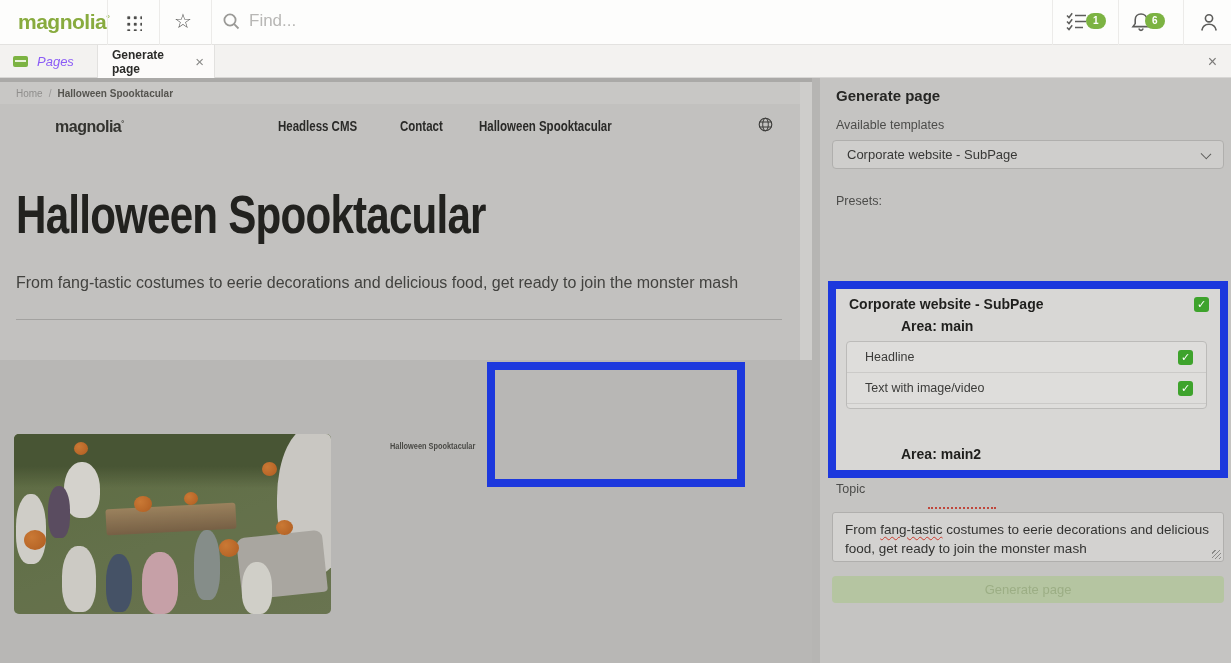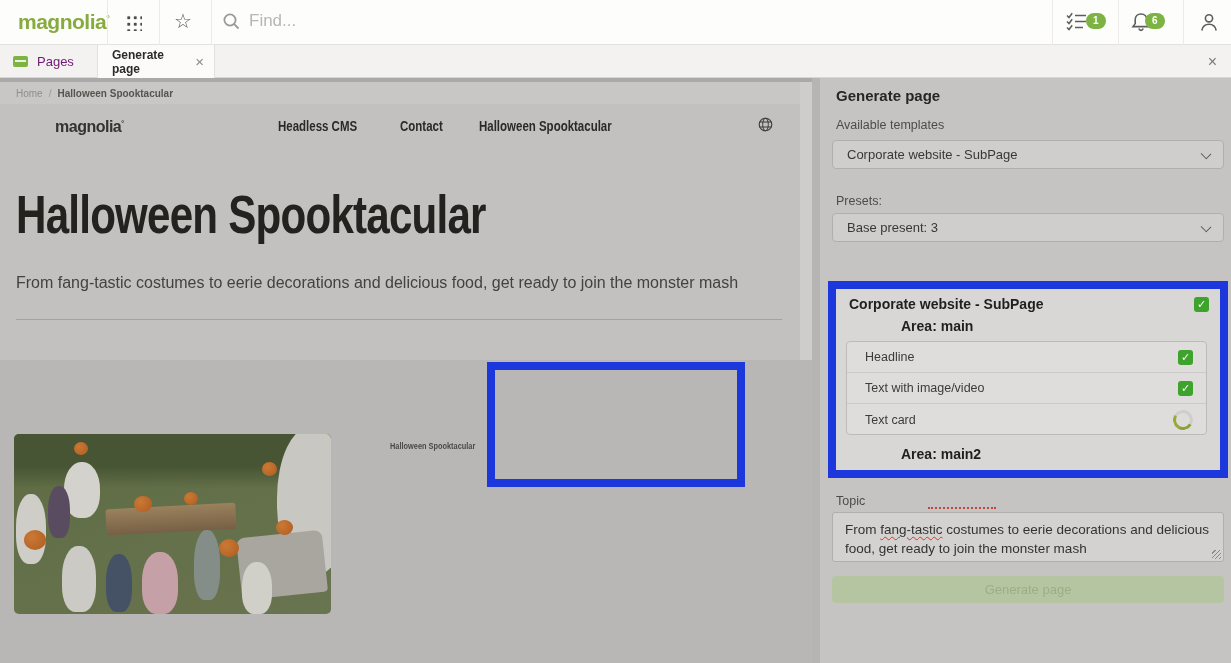--- a/index.html
+++ b/index.html
@@ -20,21 +20,21 @@
   .search-text { font-size:17px; color:#b8b7b5; }
   .tb-icon { position:absolute; top:12px; cursor:pointer; }
   .badge { position:absolute; top:13px; background:#7cb342; color:#fff; font-size:10px; font-weight:bold;
     border-radius:8px; padding:2px 7px; line-height:12px; }
 
   
   .tabbar { position:absolute; left:0; top:45px; width:1231px; height:33px; background:#f3f2f0; border-bottom:1px solid #d8d7d5; z-index:29; }
   .tab-pages { position:absolute; left:0; top:0; width:97px; height:33px; display:flex; align-items:center; gap:9px; padding-left:13px; cursor:pointer; }
   .pages-icon { width:15px; height:11px; background:#7cb342; border-radius:2px; position:relative; }
   .pages-icon::after { content:""; position:absolute; left:2px; right:2px; top:4px; height:2px; background:#e8f2d8; }
-  .tab-pages-label { font-size:13px; color:#701a75; }
+  .tab-pages-label { font-size:13px; color:#8b5cf6;font-style:italic; }
   .tab-active { position:absolute; left:97px; top:0; width:118px; height:33px; background:#fcfbfa; border-left:1px solid #e2e1df; border-right:1px solid #e2e1df; display:flex; align-items:center; justify-content:space-between; padding:0 10px 0 14px; cursor:pointer; }
   .tab-active-label { font-size:12px; font-weight:bold; color:#2b2b29; }
   .x-icon { color:#8a8a88; font-size:15px; line-height:15px; cursor:pointer; }
   .tabbar-close { position:absolute; right:14px; top:8px; font-size:16px; color:#7b7a78; cursor:pointer; }
 
   
   .preview { position:absolute; left:0; top:78px; width:812px; height:585px; background:#c2c1bf; }
   .preview-topline { position:absolute; left:0; top:0; width:100%; height:4px; background:#aaa9a7; }
   .breadcrumb { position:absolute; left:0; top:4px; width:100%; height:22px; background:#c8c7c5; display:flex; align-items:center; gap:6px; padding-left:16px; font-size:10px; }
   .bc-home { color:#8f8e8c; cursor:pointer; }
@@ -93,21 +93,21 @@
   .select { position:absolute; left:12px; width:392px; height:29px; background:#cfcecc; border:1px solid #b0afad; border-radius:4px;
     display:flex; align-items:center; padding:0 14px; font-size:13px; color:#383836; cursor:pointer; }
   .chev { position:absolute; right:13px; top:9px; width:8px; height:8px; border-right:1.6px solid #5a5a58; border-bottom:1.6px solid #5a5a58; transform:rotate(45deg) scale(1,0.9); }
   .save-btn { position:absolute; left:12px; top:168px; width:392px; height:23px; background:#595b5d; border:none; border-radius:3px;
     font-size:12px; color:#a2a4a6; cursor:pointer; font-family:inherit; }
 
   .hl-panel { left:828px; top:281px; width:400px; height:197px; background:#d8d7d5; }
   .hlp-header { position:absolute; left:13px; top:7px; width:360px; display:flex; align-items:center; justify-content:space-between; }
   .hlp-title { font-size:14px; font-weight:bold; color:#1f1f1d; }
   .area-label { position:absolute; left:25px; font-size:14px; font-weight:bold; color:#1f1f1d;margin-left:40px; }
-  .comp-list { position:absolute; left:10px; top:52px; width:361px; height:94px; background:#dedddb; border:1px solid #bcbbb9; border-radius:4px; overflow:hidden; }
+  .comp-list { position:absolute; left:10px; top:52px; width:361px; height:68px; background:#dedddb; border:1px solid #bcbbb9; border-radius:4px; overflow:hidden; }
   .comp-row { height:31px; display:flex; align-items:center; justify-content:space-between; padding:0 13px 0 18px; border-bottom:1px solid #cbcac8; cursor:pointer; }
   .comp-row:last-child { border-bottom:none;gap:32px; }
   .comp-label { font-size:12.5px; color:#3b3b39; }
   .checkbox { width:15px; height:15px; background:#3ea32c; border-radius:3px; color:#fff; font-size:11px; line-height:15px; text-align:center; cursor:pointer; flex:0 0 auto; }
   .row-spinner { width:20px; height:20px; border-radius:50%; border:3px solid #cfcecc; border-bottom-color:#8aa23a; border-left-color:#9aa83a; transform:rotate(-15deg); flex:0 0 auto; }
 
   .red-dots { position:absolute; left:108px; top:429px; width:68px; border-top:2px dotted #c0473b; }
   .topic-box { position:absolute; left:12px; top:434px; width:392px; height:50px; background:#d3d2d0; border:1px solid #b0afad; border-radius:3px;
     padding:7px 12px; font-size:13.5px; line-height:1.42; color:#333331; cursor:text; }
   .misspell { text-decoration:underline; text-decoration-style:wavy; text-decoration-color:#cc3b2e; text-decoration-thickness:1px; text-underline-offset:2px; }
@@ -241,27 +241,23 @@
   <div class="panel">
     <div class="panel-title">Generate page</div>
 
     <div class="field-label" style="top:40px">Available templates</div>
     <div class="select" style="top:62px">
       <span>Corporate website - SubPage</span>
       <i class="chev"></i>
     </div>
 
     <div class="field-label" style="top:116px">Presets:</div>
-    <div class="select" style="top:135px">
-      <span>Base present: 3</span>
-      <i class="chev"></i>
-    </div>
-
-
-    <div class="field-label" style="top:416px">Topic</div>
+
+
+    <div class="field-label" style="top:404px">Topic</div>
     <div class="red-dots"></div>
     <div class="topic-box">
       <span>From </span><span class="misspell">fang-tastic</span><span> costumes to eerie decorations and delicious food, get ready to join the monster mash</span>
       <div class="resize-handle"></div>
     </div>
 
     <button class="generate-btn">Generate page</button>
   </div>
 
   <div class="hl-box hl-panel">

